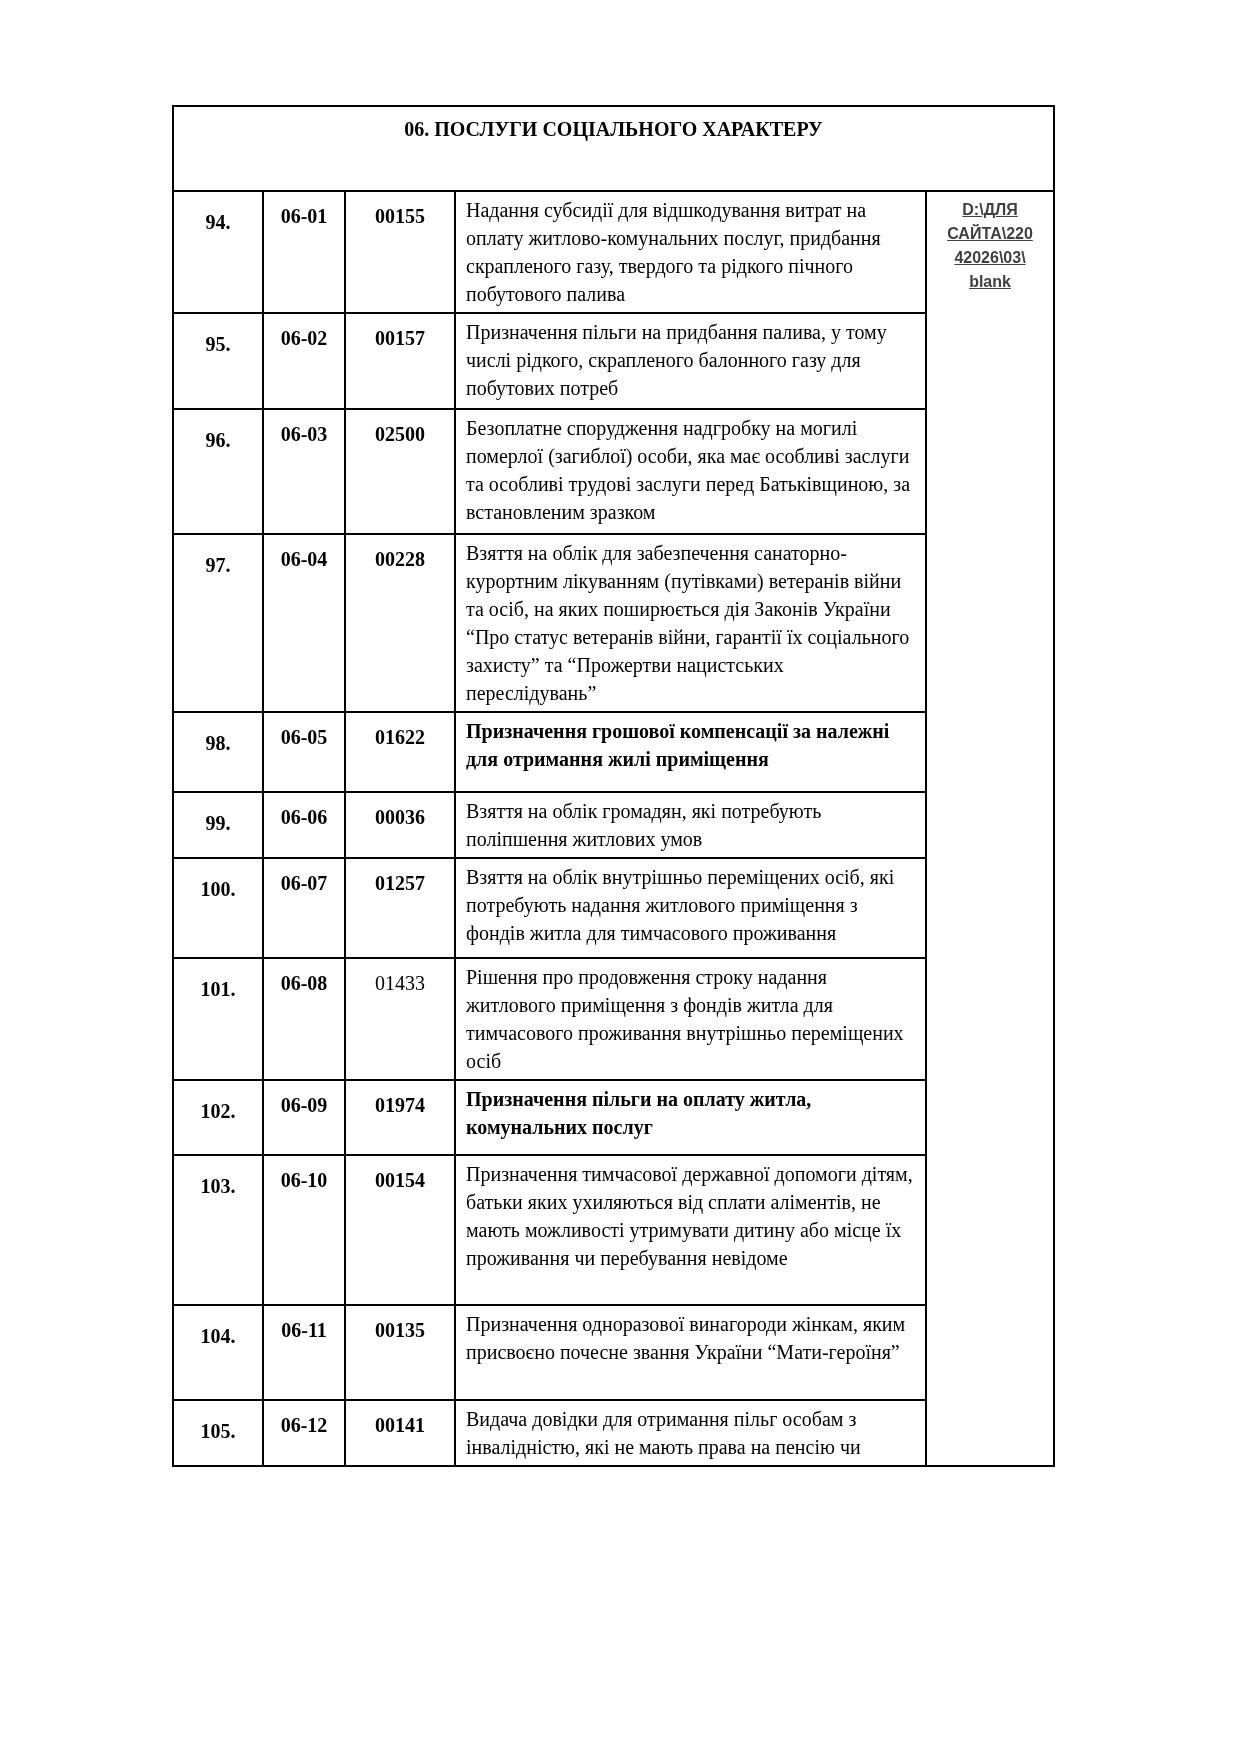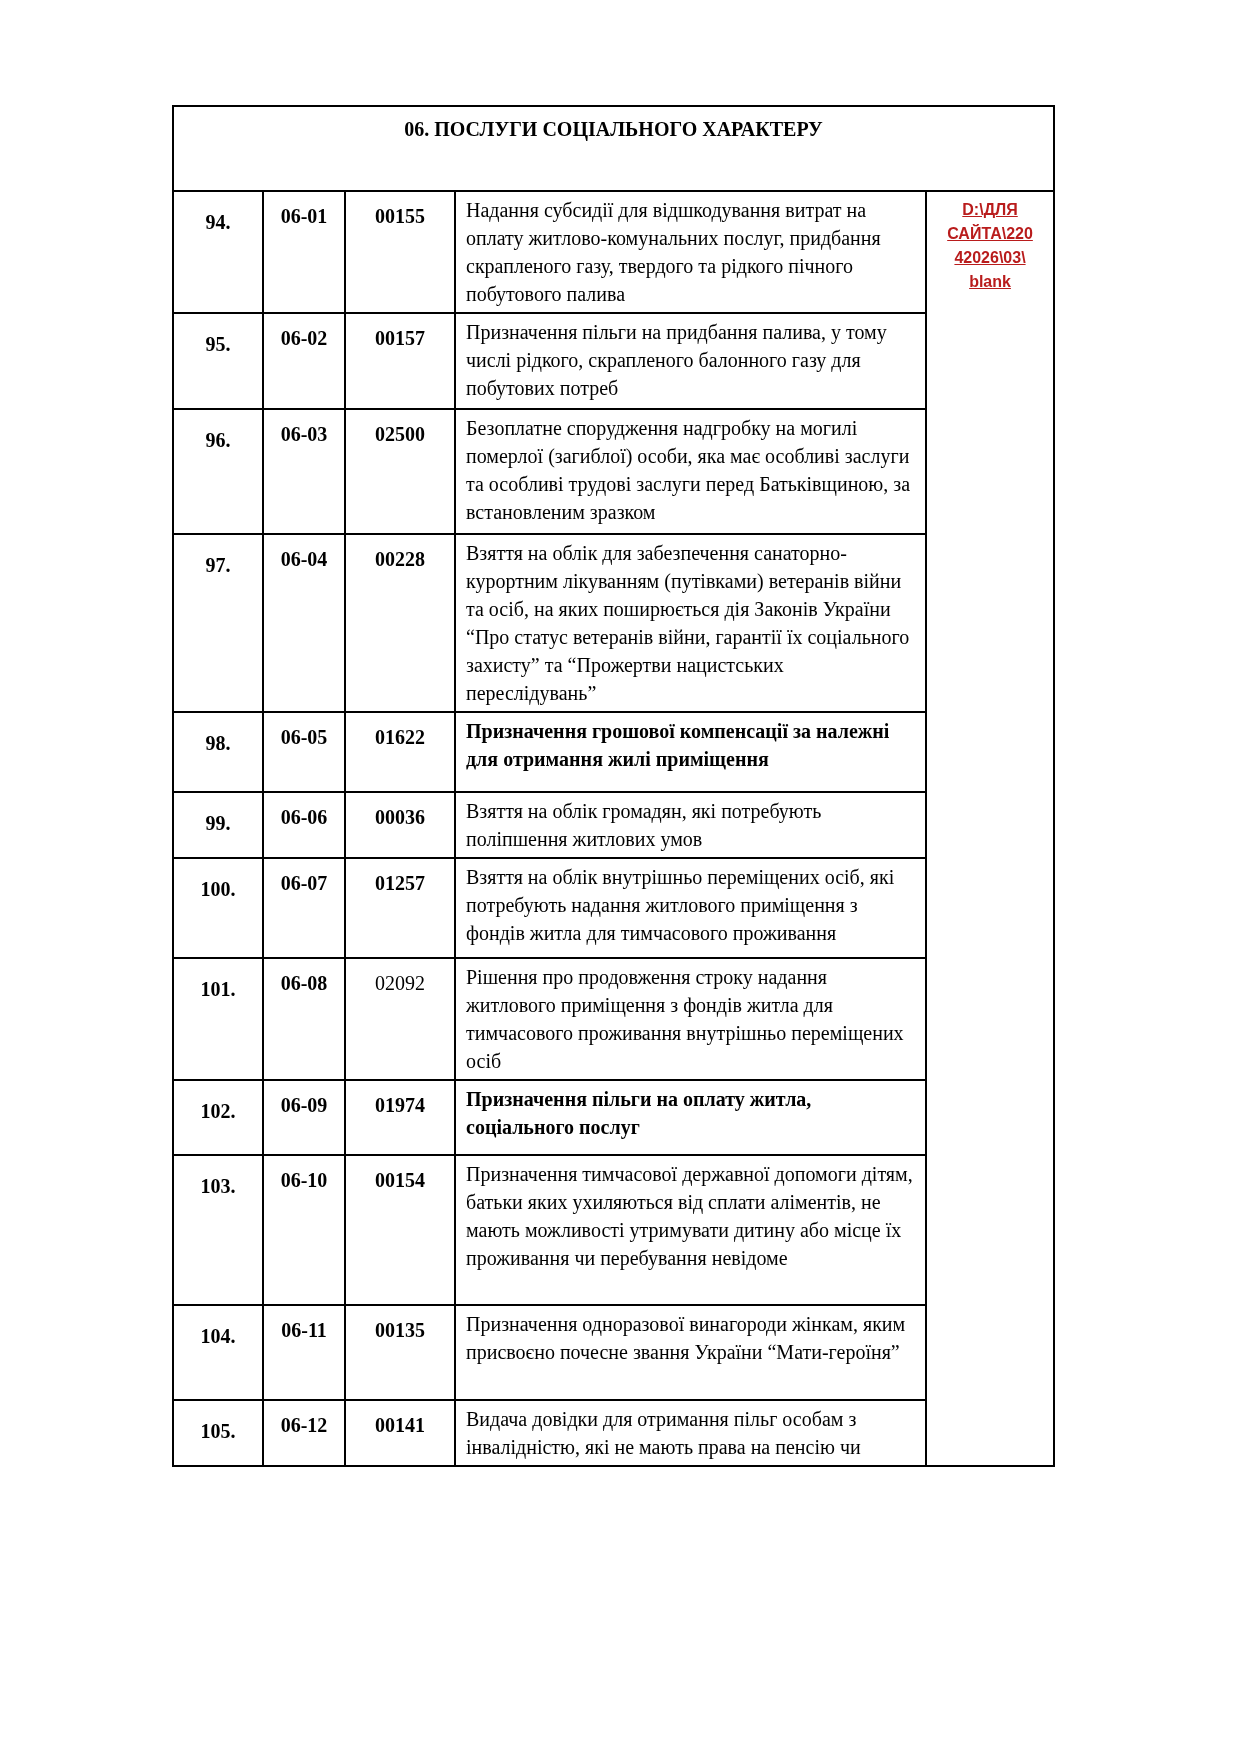--- a/index.html
+++ b/index.html
@@ -88,21 +88,21 @@
         <tr style="height:85px">
       <td colspan="5" class="title-cell">06. ПОСЛУГИ СОЦІАЛЬНОГО ХАРАКТЕРУ</td>
     </tr>
 
     <tr style="height:120px">
       <td class="c-num">94.</td>
       <td class="c-code">06-01</td>
       <td class="c-code">00155</td>
       <td class="c-desc">Надання субсидії для відшкодування витрат на оплату житлово-комунальних послуг, придбання скрапленого газу, твердого та рідкого пічного побутового палива</td>
       <td class="link-cell" rowspan="12">
-        <a class="file-link" href="#" style="color:#b91c1c">D:\ДЛЯ
+        <a class="file-link" href="#" style="color:#404040">D:\ДЛЯ
 САЙТА\220
 42026\03\
 blank</a>
       </td>
     </tr>
 
     <tr style="height:96px">
       <td class="c-num">95.</td>
       <td class="c-code">06-02</td>
       <td class="c-code">00157</td>
@@ -140,29 +140,29 @@
     <tr style="height:100px">
       <td class="c-num">100.</td>
       <td class="c-code">06-07</td>
       <td class="c-code">01257</td>
       <td class="c-desc">Взяття на облік внутрішньо переміщених осіб, які потребують надання житлового приміщення з фондів житла для тимчасового проживання</td>
     </tr>
 
     <tr style="height:115px">
       <td class="c-num">101.</td>
       <td class="c-code">06-08</td>
-      <td class="c-code normal">02092</td>
+      <td class="c-code normal">01433</td>
       <td class="c-desc">Рішення про продовження строку надання житлового приміщення з фондів житла для тимчасового проживання внутрішньо переміщених осіб</td>
     </tr>
 
     <tr style="height:75px">
       <td class="c-num">102.</td>
       <td class="c-code">06-09</td>
       <td class="c-code">01974</td>
-      <td class="c-desc bold">Призначення пільги на оплату житла, соціального послуг</td>
+      <td class="c-desc bold">Призначення пільги на оплату житла, комунальних послуг</td>
     </tr>
 
     <tr style="height:150px">
       <td class="c-num">103.</td>
       <td class="c-code">06-10</td>
       <td class="c-code">00154</td>
       <td class="c-desc">Призначення тимчасової державної допомоги дітям, батьки яких ухиляються від сплати аліментів, не мають можливості утримувати дитину або місце їх проживання чи перебування невідоме</td>
     </tr>
 
     <tr style="height:95px">

